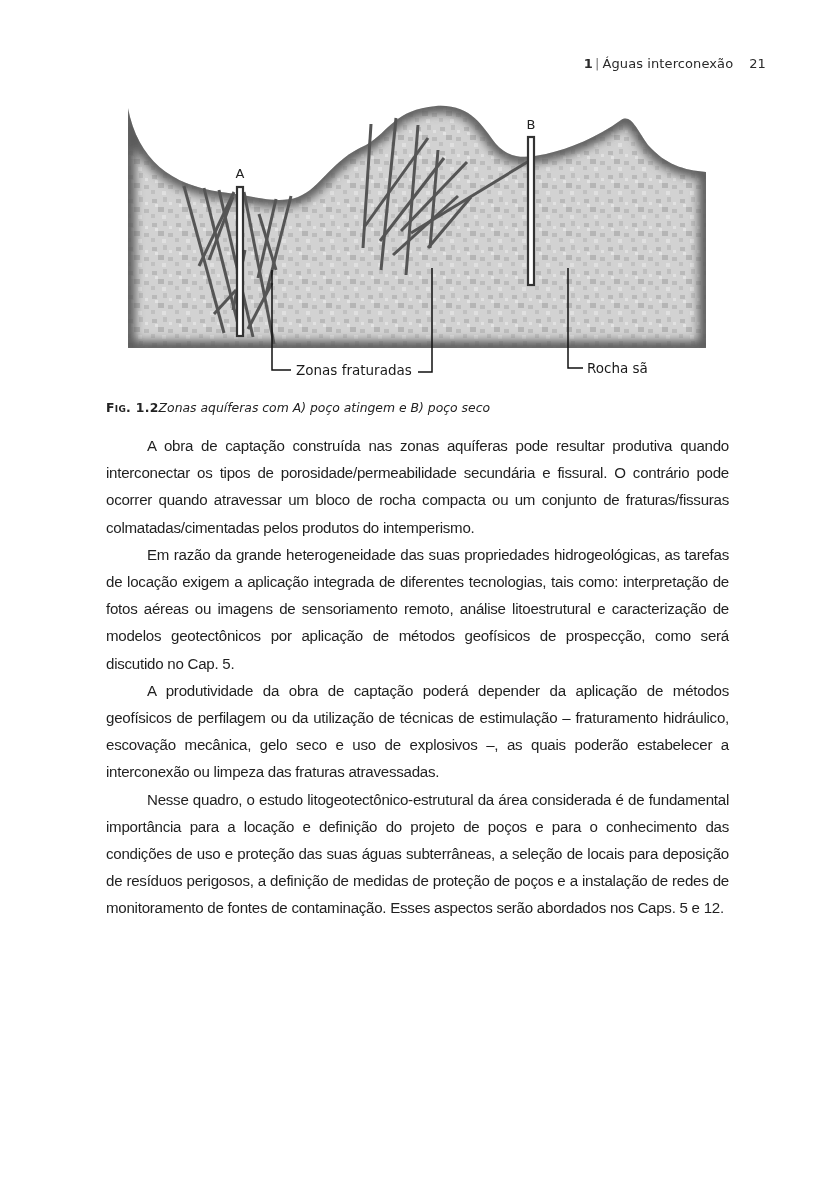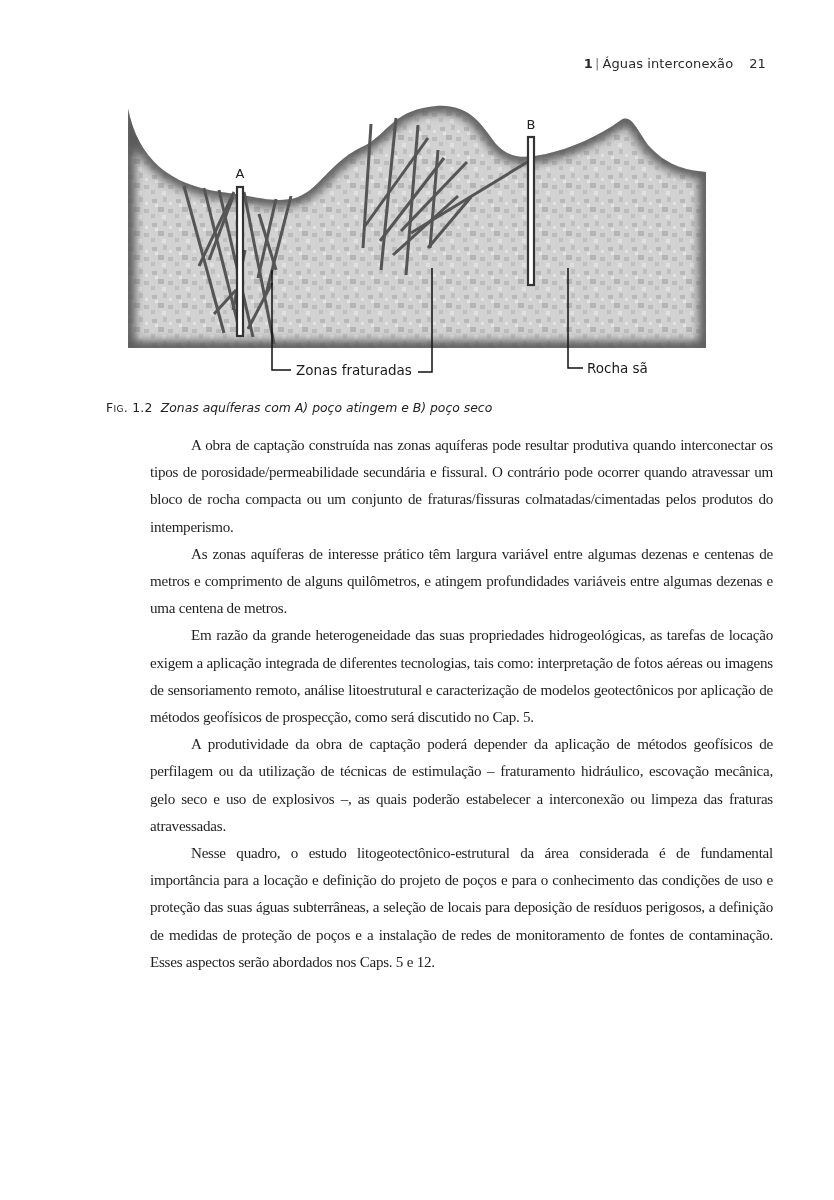--- a/index.html
+++ b/index.html
@@ -11,26 +11,26 @@
     }
     .running-head .chap { font-weight: bold; }
     .running-head .sep { color: #777; margin: 0 3px 0 2px; }
     .running-head .pnum { margin-left: 16px; }
     .figure { position: absolute; left: 126px; top: 100px; width: 620px; height: 290px; }
     .figure svg { display: block; }
     .caption {
       position: absolute; left: 106px; top: 400px;
       font-family: "DejaVu Sans", sans-serif; font-size: 12.4px; color: #222;
     }
-    .caption .fig-label { font-weight: normal; font-variant: small-caps; letter-spacing: 0.3px; margin-right: 8px; }
+    .caption .fig-label { font-weight: bold; font-variant: small-caps; letter-spacing: 0.3px; margin-right: 0; }
     .caption .fig-text { font-style: italic; }
     .body-text {
       position: absolute; left: 106px; top: 432px; width: 623px;
-      font-family: Liberation Serif, serif; font-size: 15.1px; line-height: 27.2px;
-      color: #1f1f1f; text-align: justify; letter-spacing: -0.25px; margin-left: 44px;
+      font-family: Liberation Sans, sans-serif; font-size: 15.1px; line-height: 27.2px;
+      color: #1f1f1f; text-align: justify; letter-spacing: -0.25px;
     }
     .body-text p { margin: 0; text-indent: 41px; }
   </style>
 </head>
 <body>
 
 <div class="running-head">
   <span class="chap">1</span><span class="sep">|</span><span>Águas interconexão</span><span class="pnum">21</span>
 </div>
 
@@ -105,17 +105,16 @@
     <text x="461" y="273" font-family="DejaVu Sans, sans-serif" font-size="13.5" fill="#1a1a1a">Rocha sã</text>
   </svg>
 </div>
 
 <div class="caption">
   <span class="fig-label">Fig. 1.2</span><span class="fig-text">Zonas aquíferas com A) poço atingem e B) poço seco</span>
 </div>
 
 <div class="body-text">
   <p>A obra de captação construída nas zonas aquíferas pode resultar produtiva quando interconectar os tipos de porosidade/permeabilidade secundária e fissural. O contrário pode ocorrer quando atravessar um bloco de rocha compacta ou um conjunto de fraturas/fissuras colmatadas/cimentadas pelos produtos do intemperismo.</p>
-  <p>As zonas aquíferas de interesse prático têm largura variável entre algumas dezenas e centenas de metros e comprimento de alguns quilômetros, e atingem profundidades variáveis entre algumas dezenas e uma centena de metros.</p>
   <p>Em razão da grande heterogeneidade das suas propriedades hidrogeológicas, as tarefas de locação exigem a aplicação integrada de diferentes tecnologias, tais como: interpretação de fotos aéreas ou imagens de sensoriamento remoto, análise litoestrutural e caracterização de modelos geotectônicos por aplicação de métodos geofísicos de prospecção, como será discutido no Cap. 5.</p>
   <p>A produtividade da obra de captação poderá depender da aplicação de métodos geofísicos de perfilagem ou da utilização de técnicas de estimulação – fraturamento hidráulico, escovação mecânica, gelo seco e uso de explosivos –, as quais poderão estabelecer a interconexão ou limpeza das fraturas atravessadas.</p>
   <p>Nesse quadro, o estudo litogeotectônico-estrutural da área considerada é de fundamental importância para a locação e definição do projeto de poços e para o conhecimento das condições de uso e proteção das suas águas subterrâneas, a seleção de locais para deposição de resíduos perigosos, a definição de medidas de proteção de poços e a instalação de redes de monitoramento de fontes de contaminação. Esses aspectos serão abordados nos Caps. 5 e 12.</p>
 </div>
 
 </body></html>

